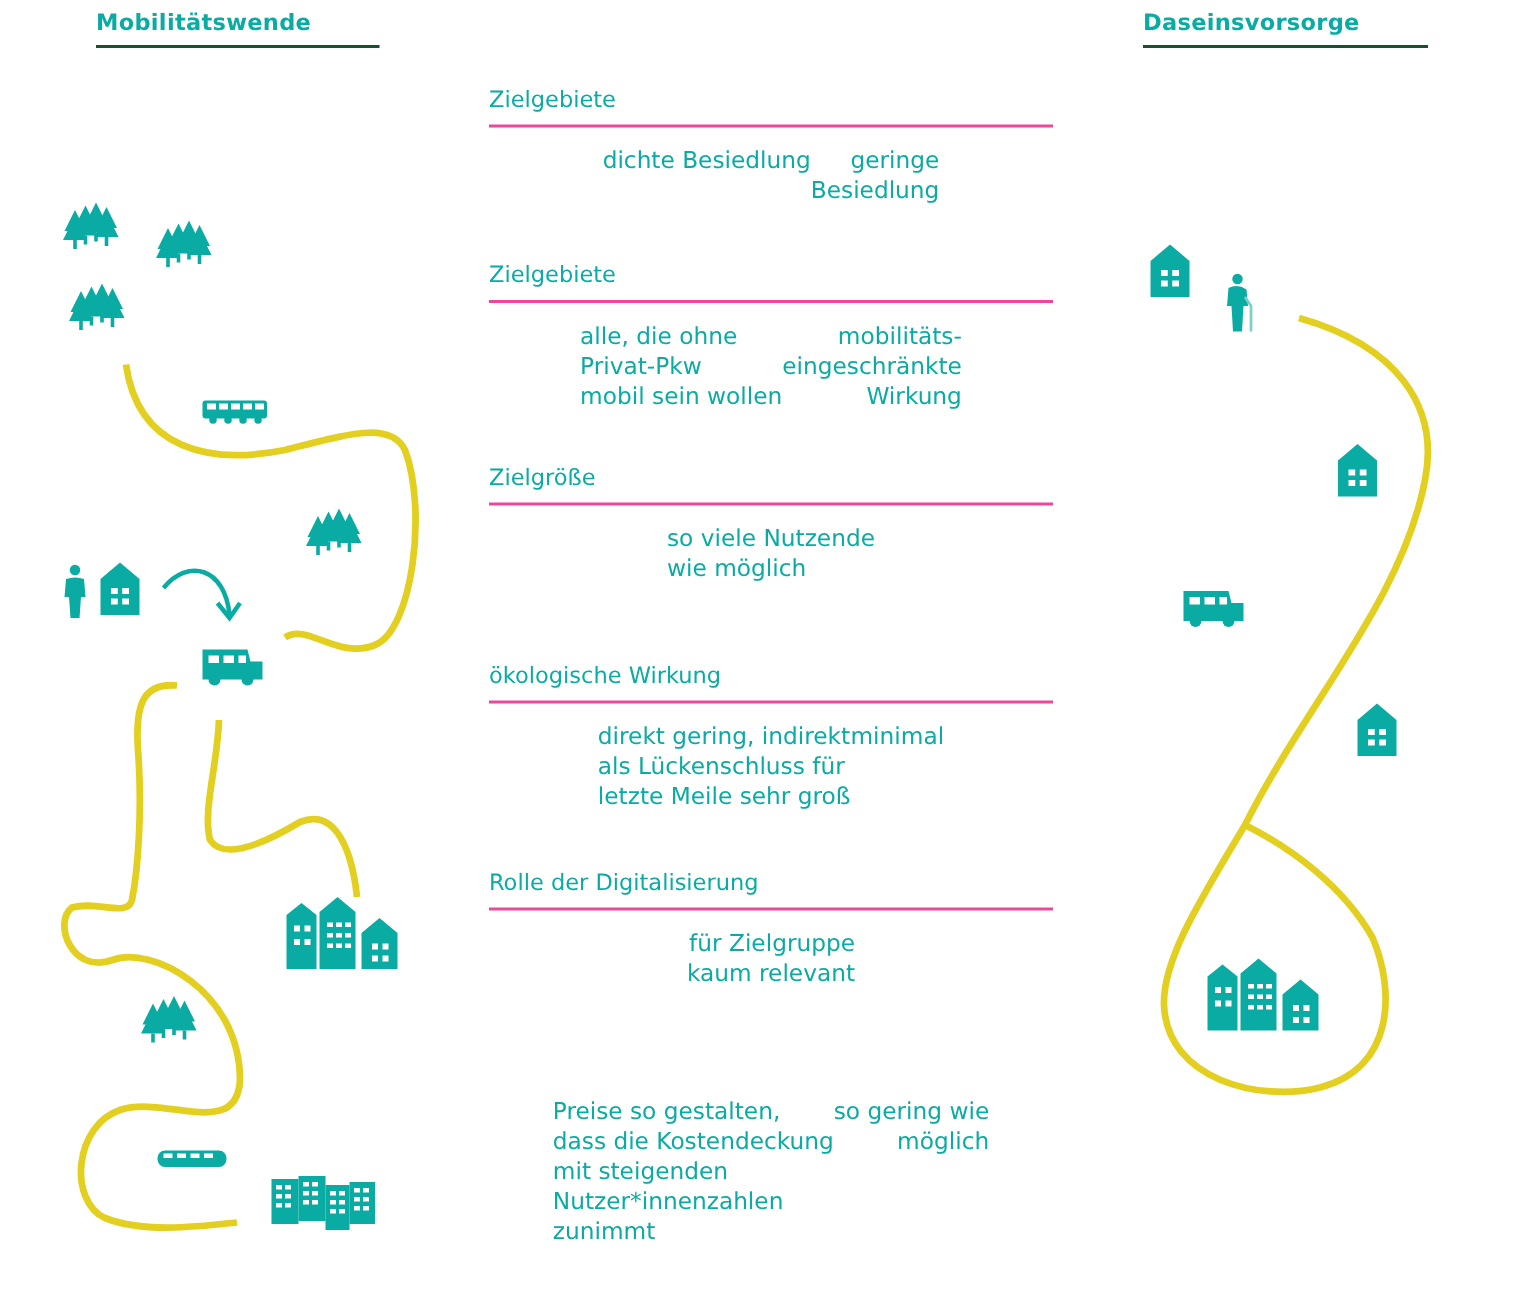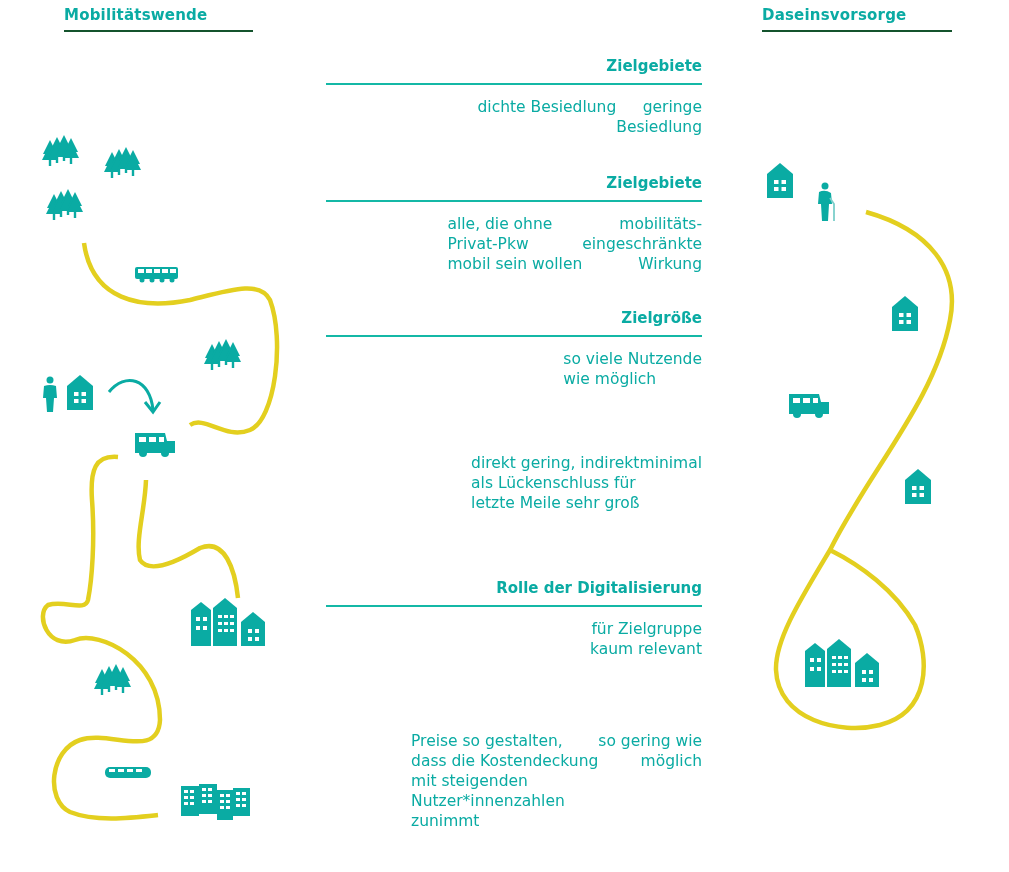--- a/index.html
+++ b/index.html
@@ -4,23 +4,23 @@
 <style>
   html, body { margin: 0; padding: 0; background: #ffffff; }
   body { width: 1009px; height: 872px; position: relative; overflow: hidden;
          font-family: "DejaVu Sans", sans-serif; color: #0aaba3; }
   .col-title { position: absolute; top: 6px; font-weight: bold; font-size: 15px; color: #0aaba3;
                padding-bottom: 6px; border-bottom: 2px solid #14532d; letter-spacing: 0.2px; }
   #title-left { left: 64px; width: 189px; }
   #title-right { left: 762px; width: 190px; }
   .table { position: absolute; left: 326px; top: 0; width: 376px; }
   .section { position: absolute; left: 0; width: 376px; }
-  .sec-head { text-align: right; font-weight: bold; font-size: 15px; color: #0aaba3;
-              padding-bottom: 8px; border-bottom: 2px solid #14b8a6; }
-  .sec-body { display: flex; justify-content: flex-end; margin-top: 12px; font-size: 15.5px; line-height: 20px; }
+  .sec-head { text-align: left; font-weight: normal; font-size: 15px; color: #0aaba3;
+              padding-bottom: 8px; border-bottom: 2px solid #ec4899; }
+  .sec-body { display: flex; justify-content: center; margin-top: 12px; font-size: 15.5px; line-height: 20px; }
   .sec-body .l { text-align: left; white-space: pre-line; }
   .sec-body .r { text-align: right; white-space: pre-line; }
   svg.art { position: absolute; left: 0; top: 0; }
   .road { fill: none; stroke: #e3cf1f; stroke-width: 4.5; stroke-linecap: butt; }
   .icon-fill { fill: #0aaba3; }
 </style>
 </head>
 <body>
 
 <svg class="art" width="1009" height="872" viewBox="0 0 1009 872">
@@ -203,20 +203,21 @@
     </div>
   </div>
   <div class="section" style="top:309px">
     <div class="sec-head">Zielgröße</div>
     <div class="sec-body">
       <div class="l">so viele Nutzende
 wie möglich</div>
     </div>
   </div>
   <div class="section" style="top:441px">
+    <div class="sec-head">ökologische Wirkung</div>
     <div class="sec-body">
       <div class="l">direkt gering, indirekt
 als Lückenschluss für
 letzte Meile sehr groß</div>
       <div class="r">minimal</div>
     </div>
   </div>
   <div class="section" style="top:579px">
     <div class="sec-head">Rolle der Digitalisierung</div>
     <div class="sec-body">

